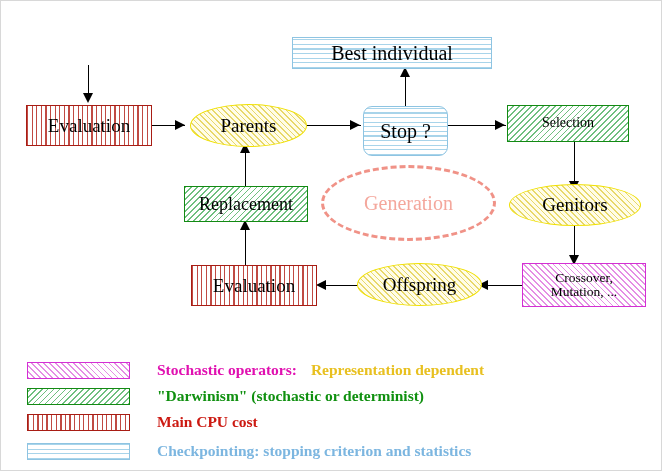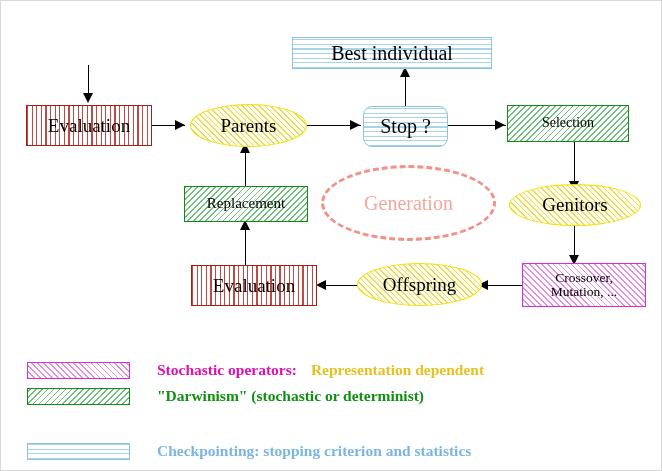--- a/index.html
+++ b/index.html
@@ -165,21 +165,21 @@
   </div>
 
   <div class="node hatch-yellow ellipse" style="left:189px; top:103px; width:117px; height:43px;">
     <span class="lbl" style="font-size:19px;">Parents</span>
   </div>
 
   <div class="node hatch-blue-horiz" style="left:291px; top:36px; width:200px; height:32px;">
     <span class="lbl" style="font-size:20px;">Best individual</span>
   </div>
 
-  <div class="node hatch-blue-horiz rounded" style="left:362px; top:105px; width:85px; height:41px;">
+  <div class="node hatch-blue-horiz rounded" style="left:362px; top:105px; width:85px; height:50px;">
     <span class="lbl" style="font-size:20px;">Stop ?</span>
   </div>
 
   <div class="node hatch-green" style="left:506px; top:104px; width:122px; height:37px;">
     <span class="lbl" style="font-size:14px;">Selection</span>
   </div>
 
   <div class="node hatch-yellow ellipse" style="left:508px; top:183px; width:132px; height:42px;">
     <span class="lbl" style="font-size:19px;">Genitors</span>
   </div>
@@ -191,21 +191,21 @@
   <div class="node hatch-magenta" style="left:521px; top:262px; width:124px; height:44px; flex-direction:column; justify-content:center;">
     <span class="lbl" style="font-size:13.5px;">Crossover,</span>
     <span class="lbl" style="font-size:13.5px;">Mutation, ...</span>
   </div>
 
   <div class="node hatch-red-vert" style="left:190px; top:264px; width:126px; height:41px;">
     <span class="lbl" style="font-size:19px;">Evaluation</span>
   </div>
 
   <div class="node hatch-green" style="left:183px; top:185px; width:124px; height:36px;">
-    <span class="lbl" style="font-size:15px;">Replacement</span>
+    <span class="lbl" style="font-size:18px;">Replacement</span>
   </div>
 
   <div class="dashed-ellipse" style="left:320px; top:164px; width:175px; height:76px;">
     <span class="lbl" style="font-size:20px;">Generation</span>
   </div>
 
   <div id="legend">
 
     <div class="legend-row" style="top:8px;">
       <div class="swatch hatch-magenta"></div>
@@ -214,20 +214,26 @@
       </div>
     </div>
 
     <div class="legend-row" style="top:34px;">
       <div class="swatch hatch-green"></div>
       <div class="legend-text">
         <span style="color:#109010;">"Darwinism" (stochastic or determinist)</span>
       </div>
     </div>
 
+    <div class="legend-row" style="top:60px;">
+      <div class="swatch hatch-red-vert"></div>
+      <div class="legend-text">
+        <span style="color:#cc1a12;">Main CPU cost</span>
+      </div>
+    </div>
 
     <div class="legend-row" style="top:89px;">
       <div class="swatch hatch-blue-horiz"></div>
       <div class="legend-text">
         <span style="color:#7cb6e0;margin-top:20px;">Checkpointing: stopping criterion and statistics</span>
       </div>
     </div>
 
   </div>
 

